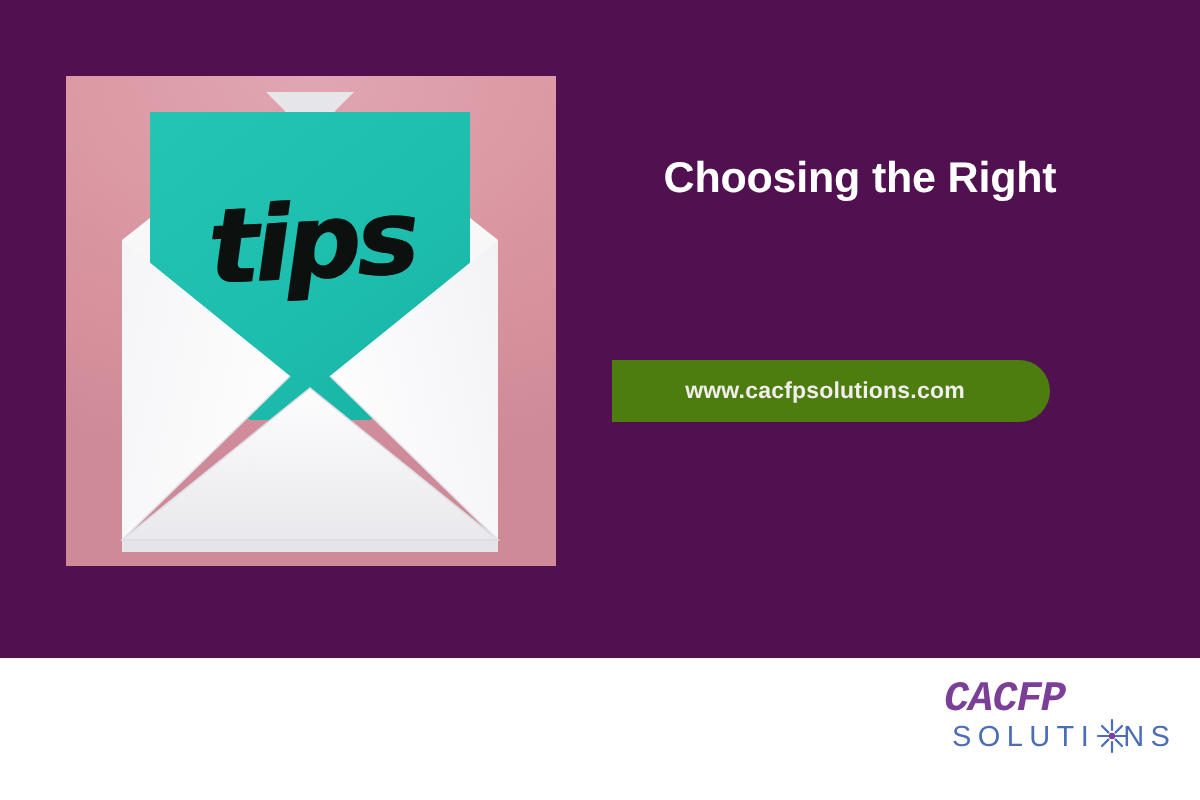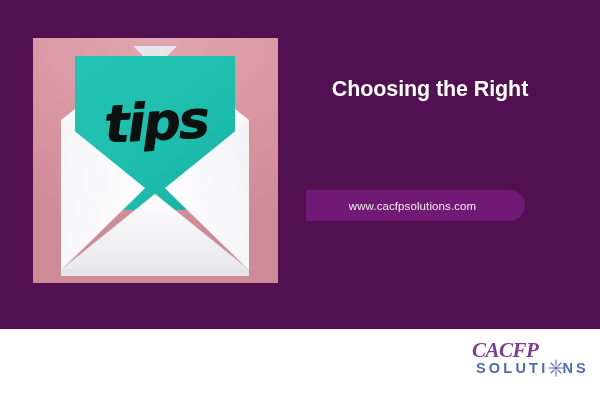--- a/index.html
+++ b/index.html
@@ -93,67 +93,67 @@
   }
   .headline .line {
     display: block;
     white-space: nowrap;
   }
 
   
   .url-pill {
     position: absolute;
     left: 306px;
-    top: 190px;
+    top: 180px;
     width: 219px;
     height: 31px;
-    background: #701a75;
+    background: #4d7c0f;
     border-radius: 0 16px 16px 0;
     display: flex;
     align-items: center;
     justify-content: center;
+    font-weight: bold;
   }
   .url-pill-text {
     color: #f2eeee;
     font-size: 11.5px;
     letter-spacing: 0.1px;
     padding-right: 6px;
   }
 
   
   .logo {
     position: absolute;
     left: 466px;
     top: 342px;
     width: 124px;
     height: 44px;
   }
   .logo-cacfp {
     position: absolute;
     left: 6px;
     top: -2px;
-    font-family: Liberation Serif, serif;
+    font-family: Liberation Mono, monospace;
     font-style: italic;
     font-weight: 700;
     font-size: 21px;
     line-height: 1;
     color: #7b3f98;
     letter-spacing: -0.5px;
   }
   .logo-solutions {
     position: absolute;
     left: 10px;
     top: 19px;
     font-family: "Liberation Sans", sans-serif;
     font-size: 14.5px;
     line-height: 1;
     color: #4b6cb7;
     letter-spacing: 3.2px;
     white-space: nowrap;
-    font-weight: bold;
   }
   .logo-solutions .burst-slot {
     display: inline-block;
     width: 14px;
     height: 14px;
     position: relative;
     vertical-align: -2px;
   }
   .logo-burst {
     position: absolute;

